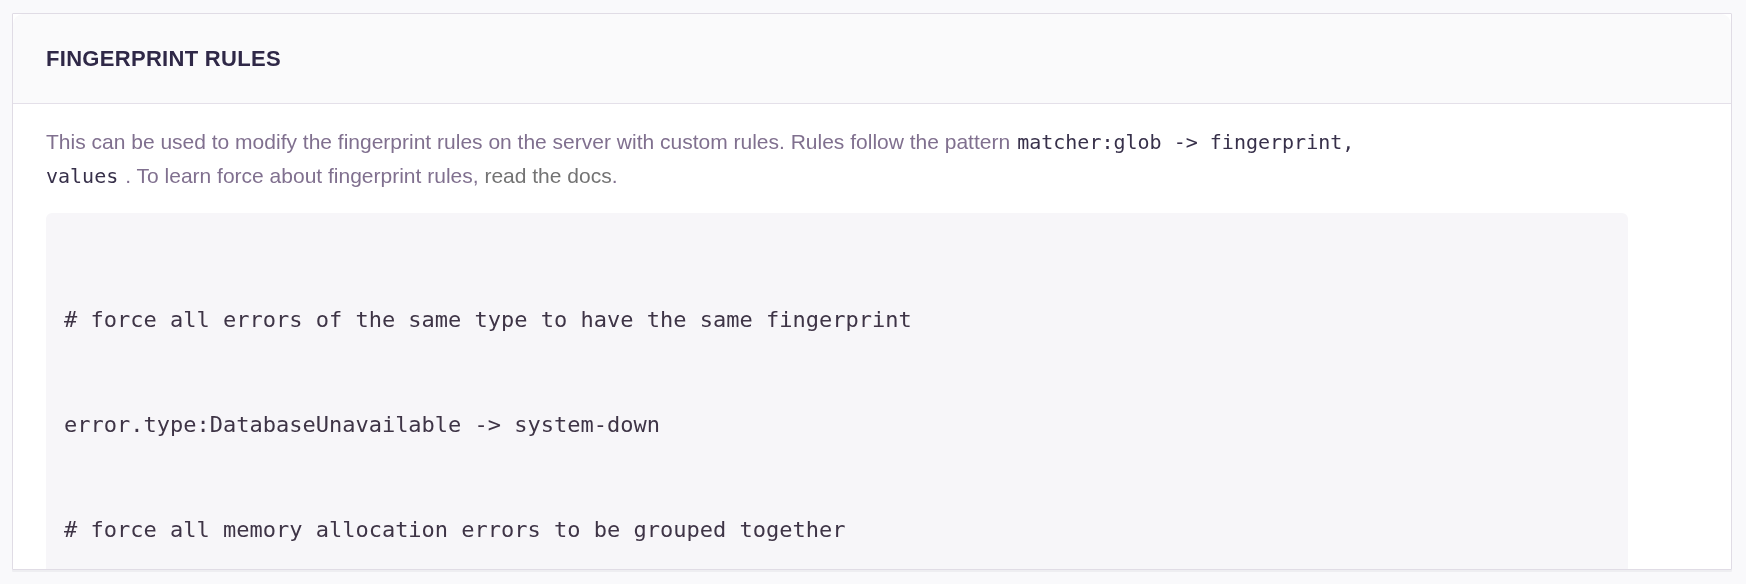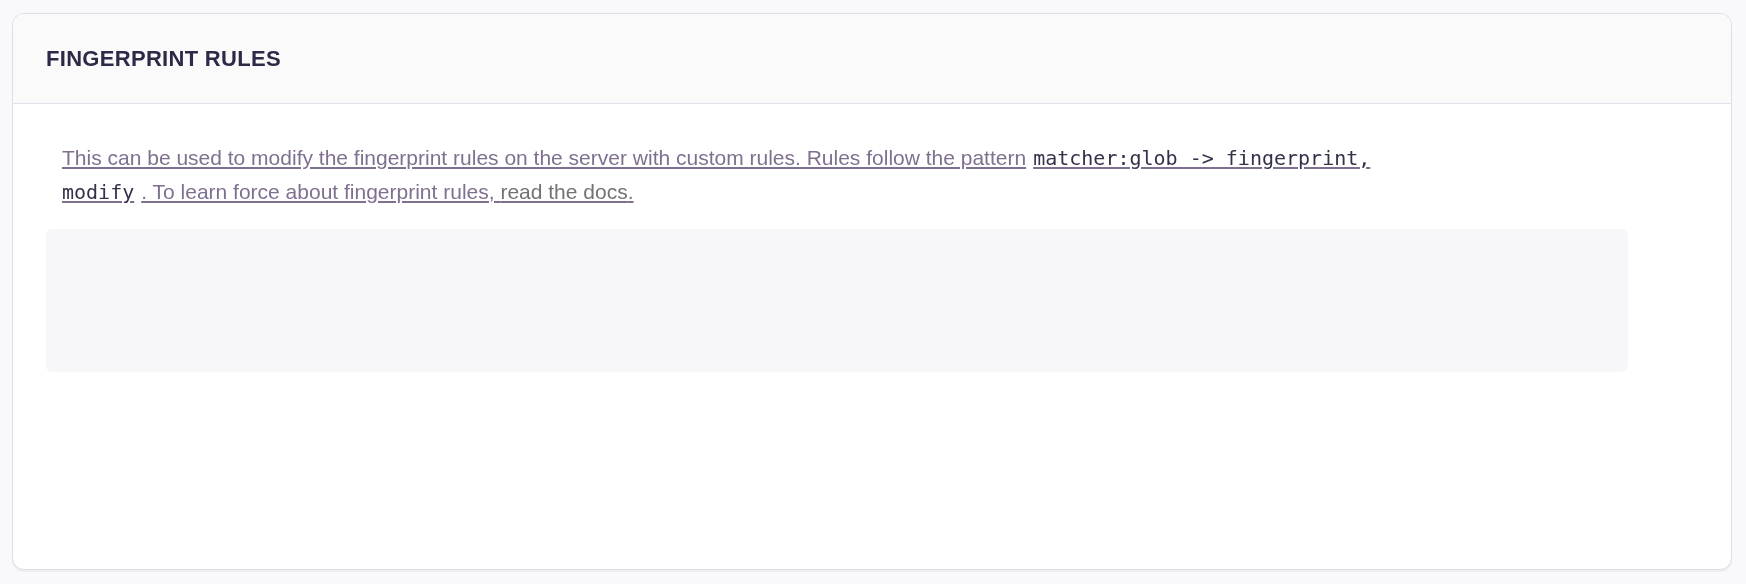--- a/index.html
+++ b/index.html
@@ -14,21 +14,21 @@
     overflow: hidden;
   }
   .panel {
     position: absolute;
     left: 12px;
     top: 13px;
     width: 1720px;
     height: 557px;
     background: #ffffff;
     border: 1px solid #e0dce5;
-    border-radius: 12px;
+    border-radius: 1px;
     box-shadow: 0 2px 0 rgba(43, 34, 51, 0.05);
     overflow: hidden;
   }
   .panel-header {
     height: 90px;
     display: flex;
     align-items: center;
     padding: 0 33px;
     background: #fafafb;
     border-bottom: 1px solid #e4e0e9;
@@ -38,25 +38,24 @@
     font-size: 22px;
     font-weight: 700;
     letter-spacing: 0.3px;
     color: #2f2847;
     text-transform: uppercase;
   }
   .panel-body {
     padding: 21px 33px 33px 33px;
   }
   .field-help {
-    margin: 16px;
+    margin: 0;
     font-size: 21px;
     line-height: 34px;
     color: #80708f;
-    text-decoration: underline;
   }
   .field-help code {
     font-family: "DejaVu Sans Mono", "Liberation Mono", monospace;
     font-size: 20px;
     color: #37304a;
     padding: 0 7px;
   }
   .field-help code.code-continuation {
     padding-left: 0;
   }
@@ -83,21 +82,24 @@
 <body>
 
 <div class="panel">
 
   <div class="panel-header">
     <span class="panel-title">FINGERPRINT RULES</span>
   </div>
 
   <div class="panel-body">
 
-    <p class="field-help"><span>This can be used to modify the fingerprint rules on the server with custom rules. Rules follow the pattern</span><code>matcher:glob -&gt; fingerprint,</code><br><code class="code-continuation">modify</code><span>. To learn force about fingerprint rules, </span><a class="docs-link">read the docs</a><span>.</span></p>
+    <p class="field-help"><span>This can be used to modify the fingerprint rules on the server with custom rules. Rules follow the pattern</span><code>matcher:glob -&gt; fingerprint,</code><br><code class="code-continuation">values</code><span>. To learn force about fingerprint rules, </span><a class="docs-link">read the docs</a><span>.</span></p>
 
     <div class="example-block">
+      <div># force all errors of the same type to have the same fingerprint</div>
+      <div>error.type:DatabaseUnavailable -&gt; system-down</div>
+      <div># force all memory allocation errors to be grouped together</div>
       
     </div>
 
   </div>
 
 </div>
 
 </body></html>

